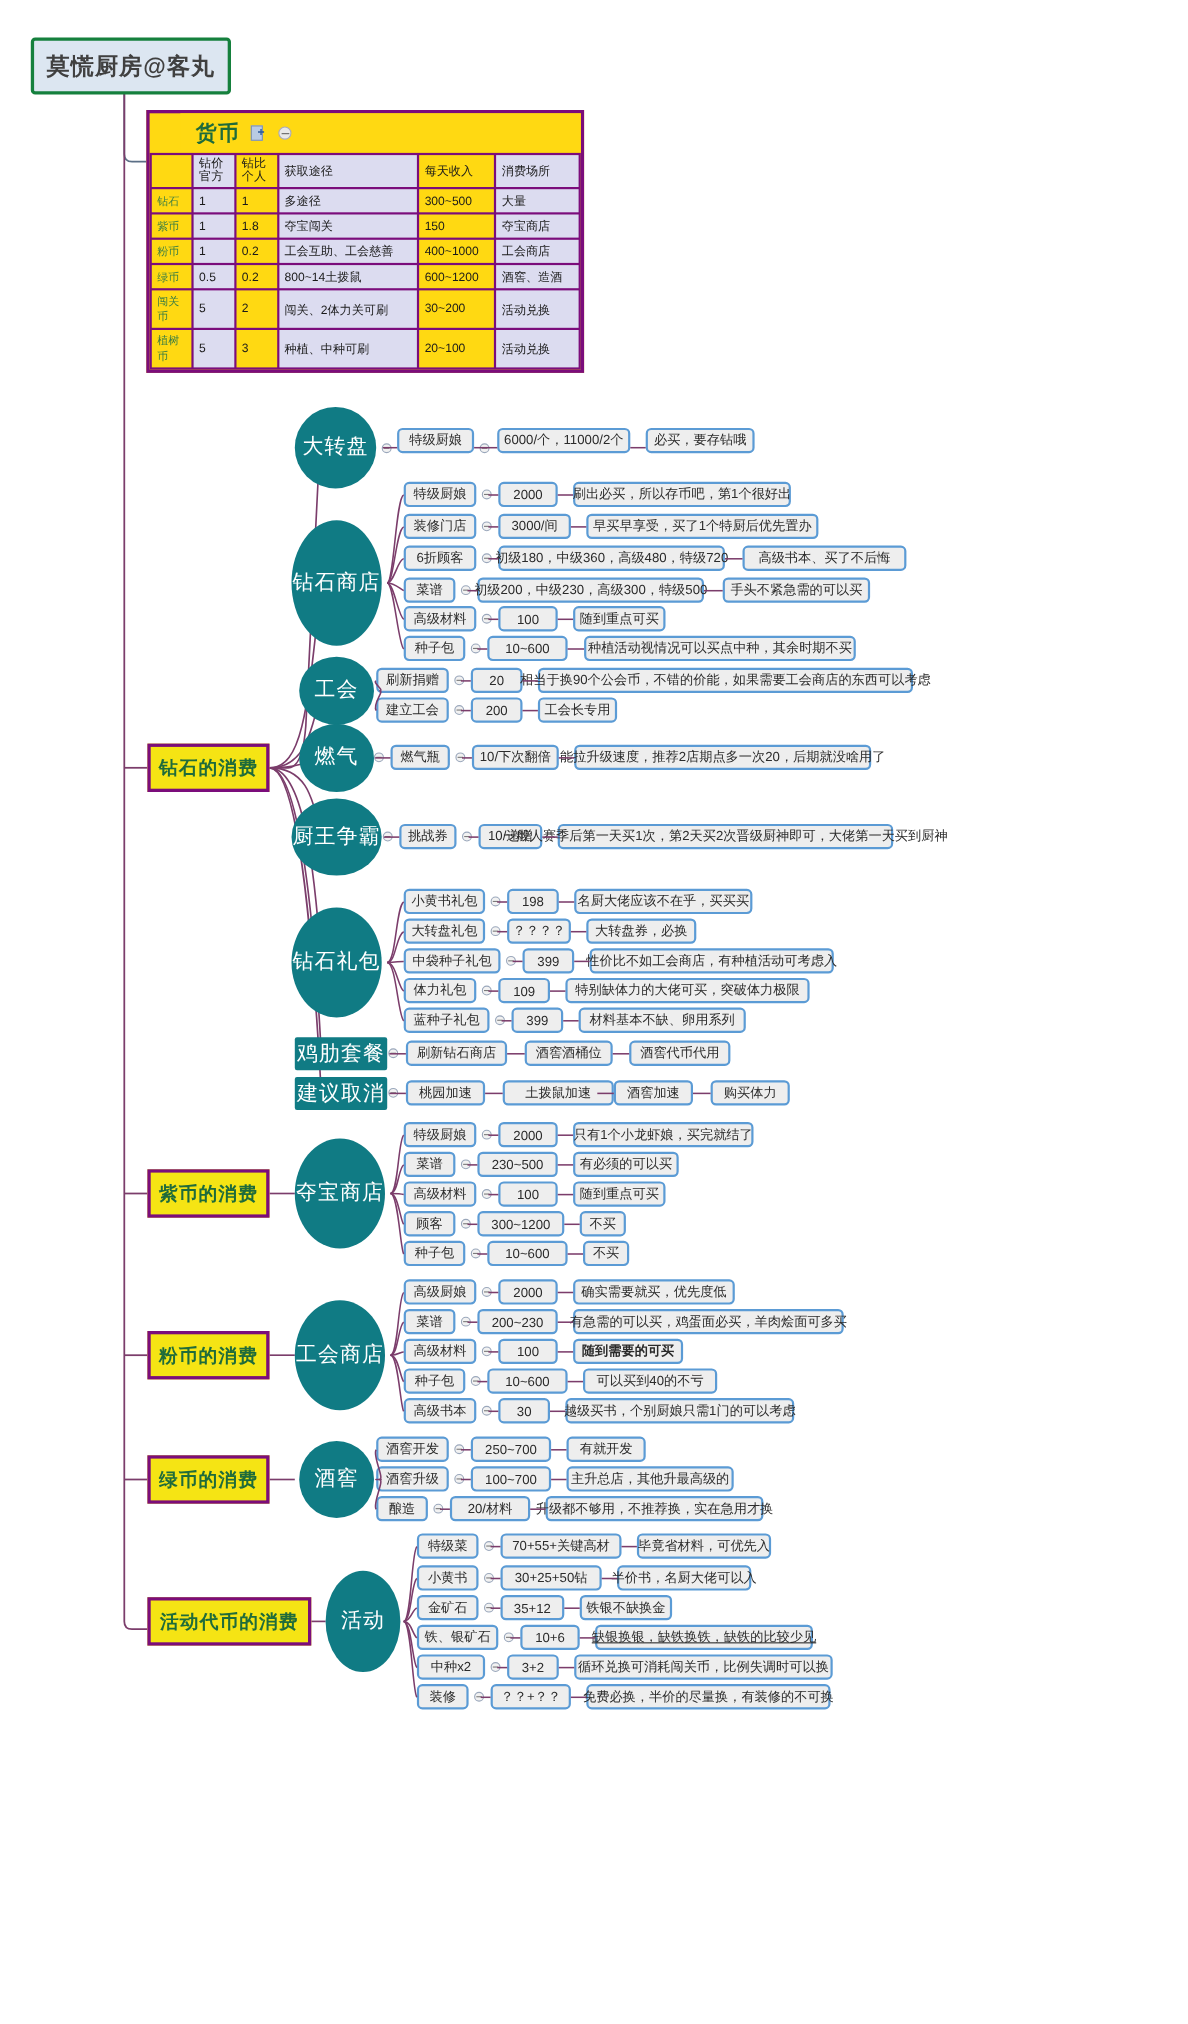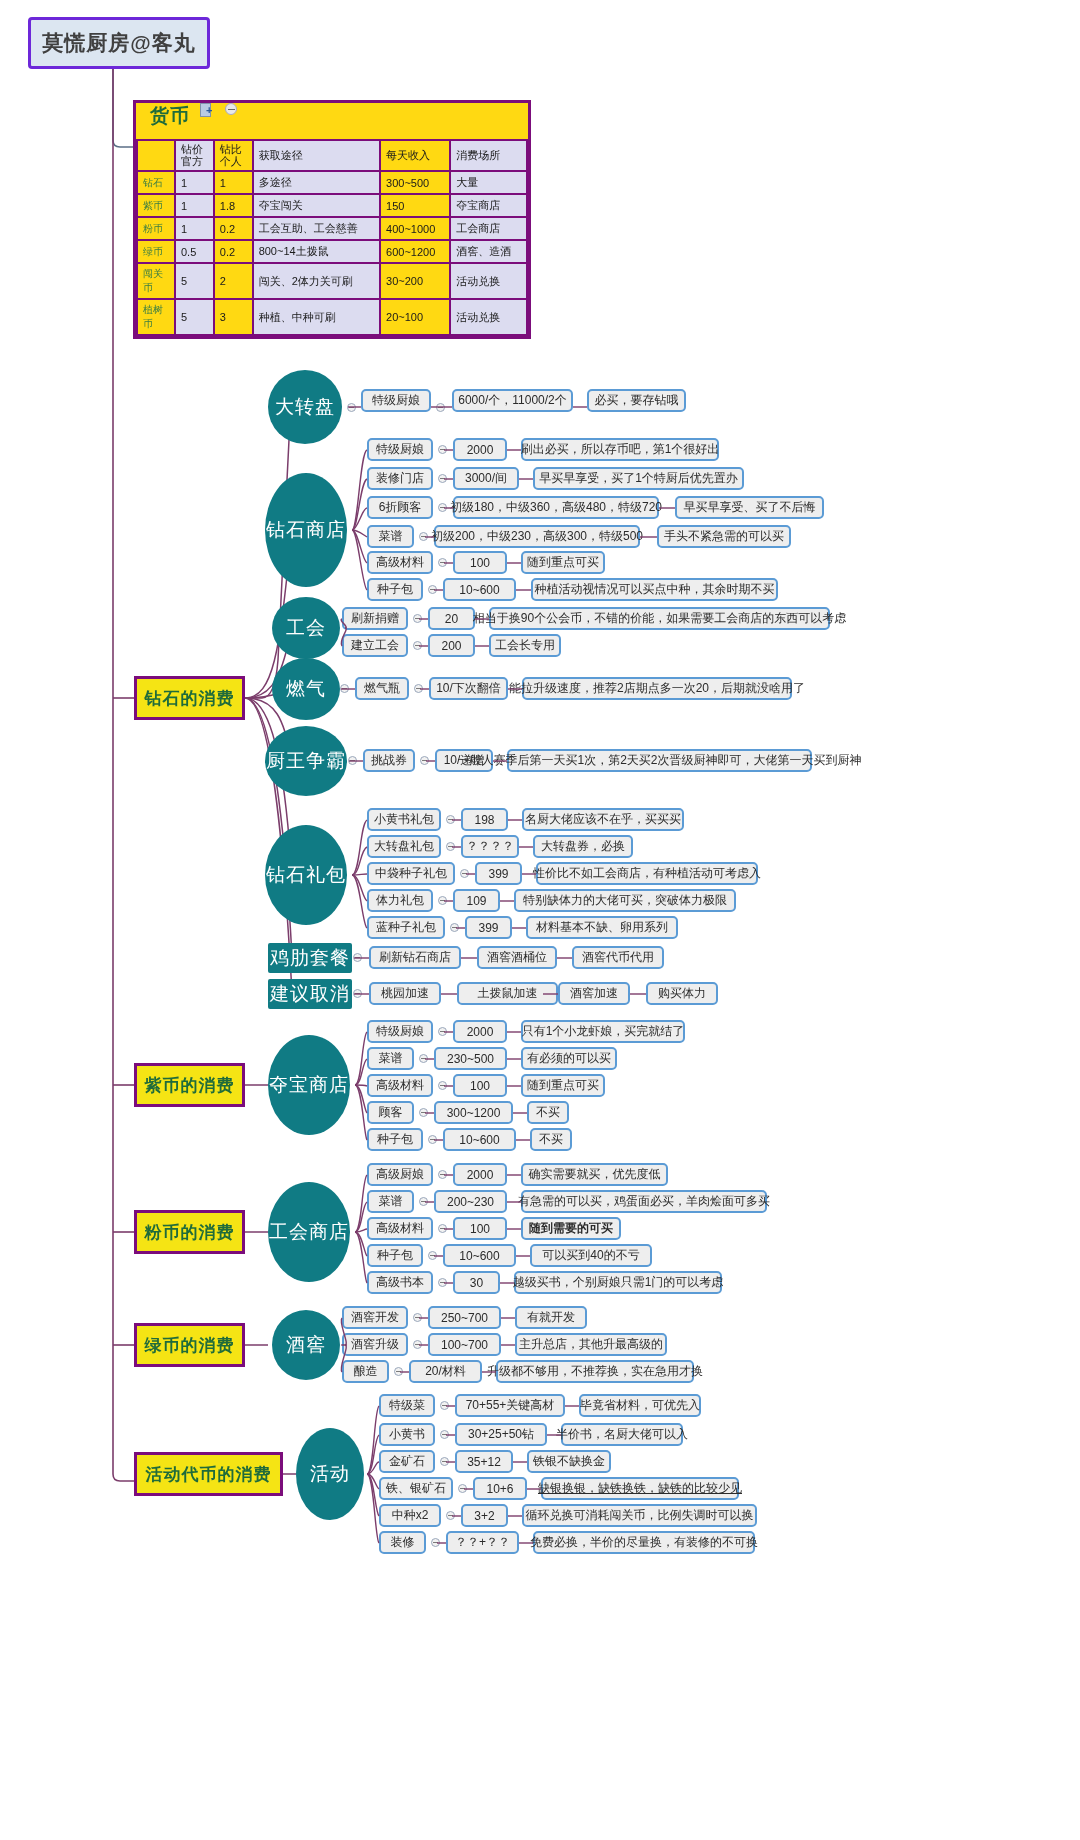--- a/index.html
+++ b/index.html
@@ -9,34 +9,35 @@
     background:#ffffff;
     font-family:"Liberation Sans","DejaVu Sans",sans-serif;
     position:relative;
     overflow:hidden;
   }
   #canvas { position:absolute; left:0; top:0; width:1080px; height:1840px; }
   svg.links { position:absolute; left:0; top:0; width:1080px; height:1840px; pointer-events:none; }
 
   
   .root-title {
-    position:absolute; left:28px; top:17px; width:182px; height:52px;
-    background:#dce6f1; border:3px solid #6d28d9; border-radius:4px;
+    position:absolute; left:28px; top:34px; width:182px; height:52px;
+    background:#dce6f1; border:3px solid #15803d; border-radius:4px;
     display:flex; align-items:center; justify-content:center;
     font-size:21px; font-weight:bold; color:#404040; letter-spacing:1px;
   }
 
   
   .cur-block {
     position:absolute; left:133px; top:100px; width:398px;
     border:3px solid #7b0d7b; background:#ffd912;
   }
   .cur-header {
-    height:36px; display:flex; padding-left:14px; gap:10px;
+    height:36px; display:flex; align-items:center; padding-left:14px; gap:10px;
     background:#ffd912;
+    margin-left:28px;
   }
   .cur-header .t { font-size:19px; font-weight:bold; color:#1f6b3b; letter-spacing:1px;}
   .ic-copy { width:15px; height:14px; position:relative; display:inline-block; }
   .ic-copy:before{content:"";position:absolute;left:0;top:0;width:9px;height:12px;background:#b9cbe3;border:1px solid #7f92ab;}
   .ic-copy:after{content:"+";position:absolute;left:6px;top:2px;font-size:11px;color:#2a5a9c;font-weight:bold;line-height:11px;}
   .ic-minus { width:12px;height:12px;border-radius:50%;background:#e8e8e8;border:1px solid #aab;position:relative;display:inline-block;}
   .ic-minus:after{content:"";position:absolute;left:2px;top:5px;width:7px;height:1px;background:#666;}
 
   table.cur {
     width:100%; border-collapse:separate; border-spacing:2px; background:#7b0d7b;
@@ -219,21 +220,21 @@
   <div class="chip" style="left:521px;top:438px;width:198px;">刷出必买，所以存币吧，第1个很好出</div>
 
   <div class="chip" style="left:367px;top:467px;width:66px;">装修门店</div>
   <div class="dot" style="left:438px;top:474px;"></div>
   <div class="chip" style="left:453px;top:467px;width:66px;">3000/间</div>
   <div class="chip" style="left:533px;top:467px;width:211px;">早买早享受，买了1个特厨后优先置办</div>
 
   <div class="chip" style="left:367px;top:496px;width:66px;">6折顾客</div>
   <div class="dot" style="left:438px;top:503px;"></div>
   <div class="chip" style="left:453px;top:496px;width:206px;">初级180，中级360，高级480，特级720</div>
-  <div class="chip" style="left:675px;top:496px;width:149px;">早买早享受、买了不后悔</div>
+  <div class="chip" style="left:675px;top:496px;width:149px;">高级书本、买了不后悔</div>
 
   <div class="chip" style="left:367px;top:525px;width:47px;">菜谱</div>
   <div class="dot" style="left:419px;top:532px;"></div>
   <div class="chip" style="left:434px;top:525px;width:206px;">初级200，中级230，高级300，特级500</div>
   <div class="chip" style="left:657px;top:525px;width:134px;">手头不紧急需的可以买</div>
 
   <div class="chip" style="left:367px;top:551px;width:66px;">高级材料</div>
   <div class="dot" style="left:438px;top:558px;"></div>
   <div class="chip" style="left:453px;top:551px;width:54px;">100</div>
   <div class="chip" style="left:521px;top:551px;width:84px;">随到重点可买</div>

